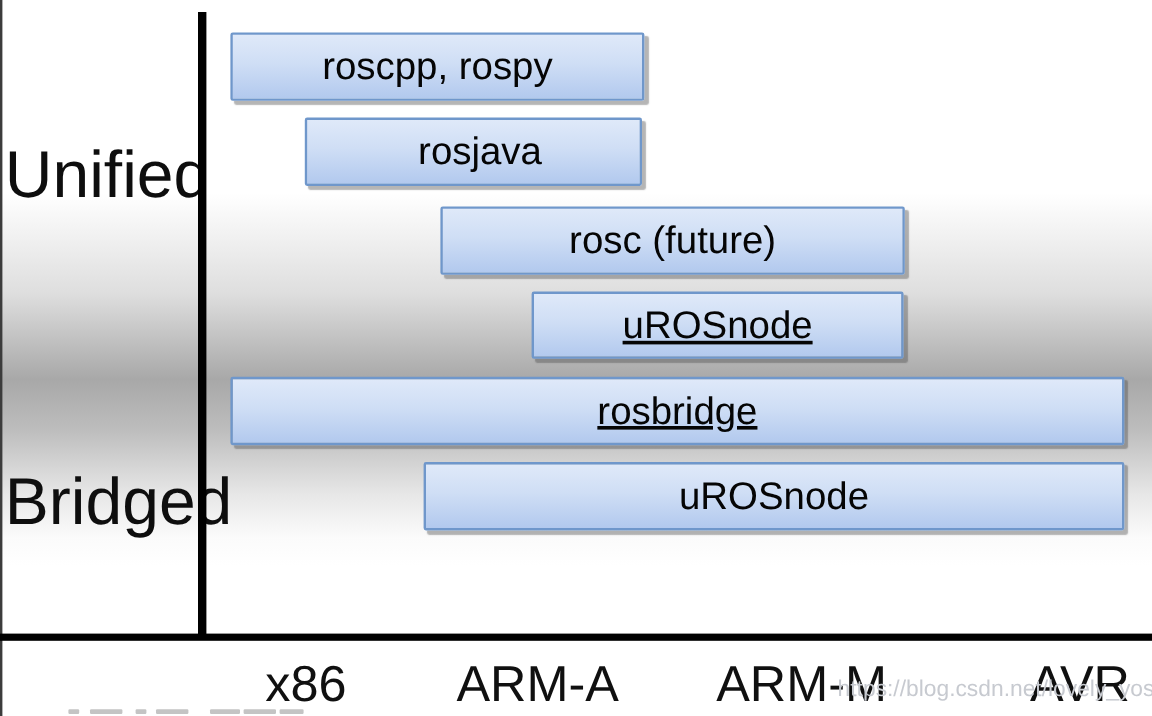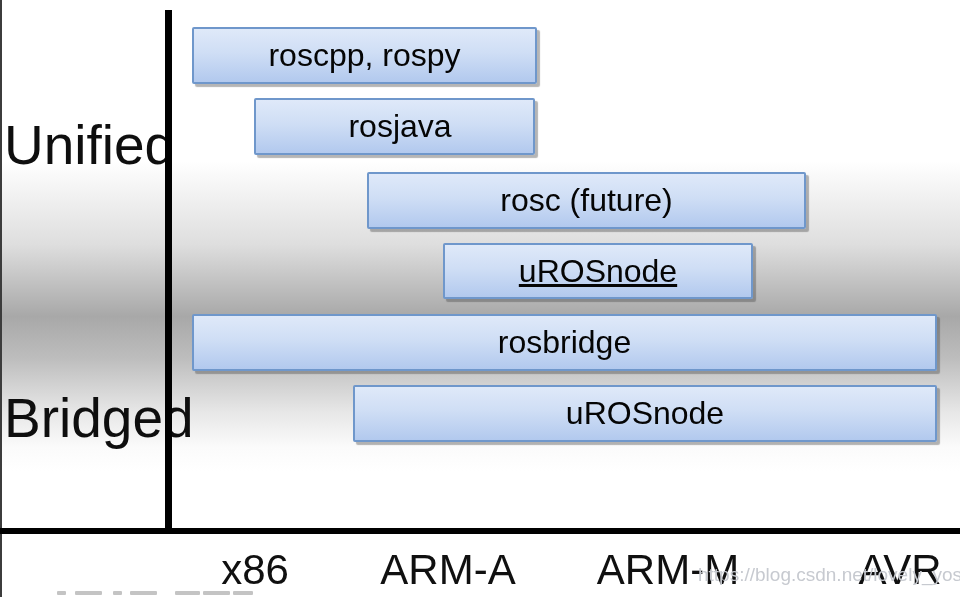--- a/index.html
+++ b/index.html
@@ -36,23 +36,23 @@
   .bar{
     position:absolute;box-sizing:border-box;
     border:2px solid #6f97cb;border-radius:2px;
     background:linear-gradient(180deg,#dfe9f9 0%,#cfdef5 45%,#b2c9ee 100%);
     box-shadow:3px 3px 1px rgba(70,70,70,0.40);
     display:flex;align-items:center;justify-content:center;
     font-size:32px;color:#050505;white-space:nowrap;
   }
   .bar-1{left:192px;top:27px; width:345px;height:57px;}
   .bar-2{left:254px;top:98px; width:281px;height:57px;padding-left:11px;}
-  .bar-3{left:367px;top:172px;width:439px;height:57px;}
+  .bar-3{left:367px;top:172px;width:387px;height:57px;}
   .bar-4{left:443px;top:243px;width:310px;height:56px;text-decoration:underline;}
-  .bar-5{left:192px;top:314px;width:745px;height:57px;}
+  .bar-5{left:192px;top:314px;width:745px;height:57px;text-decoration:underline;}
   .bar-6{left:353px;top:385px;width:584px;height:57px;}
   .bar-7{left:497px;top:456px;width:440px;height:57px;}
   .x-label{
     position:absolute;top:549px;transform:translateX(-50%);
     font-size:42px;color:#101010;line-height:1;white-space:nowrap;
   }
   .xl-1{left:255px;} .xl-2{left:448px;} .xl-3{left:668px;} .xl-4{left:900px;}
   .watermark{
     position:absolute;left:698px;top:564px;
     font-size:19px;color:#c7cad0;white-space:nowrap;

